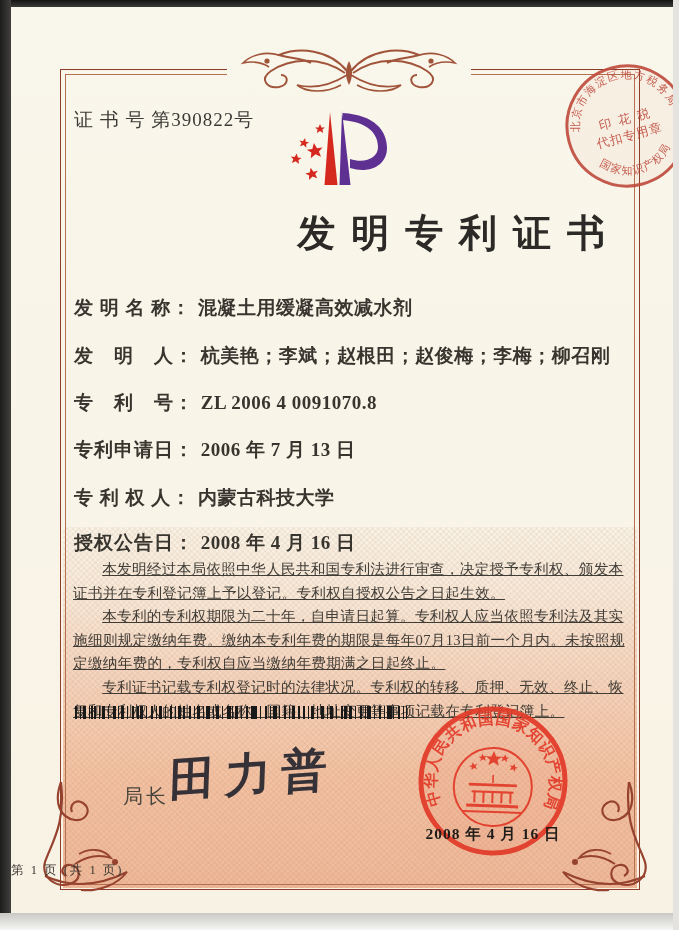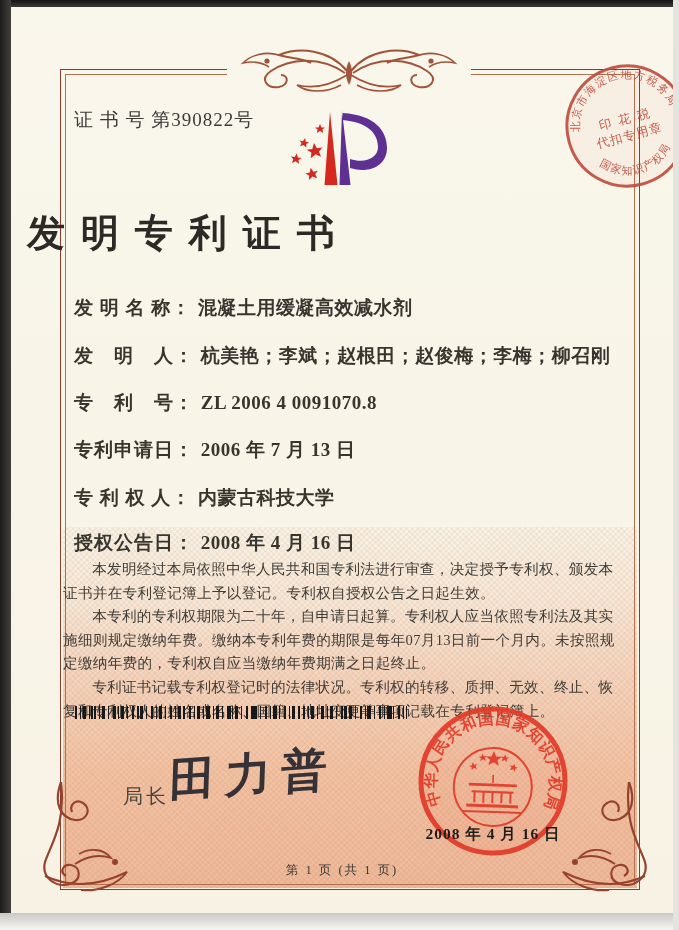--- a/index.html
+++ b/index.html
@@ -20,38 +20,38 @@
          linear-gradient(180deg,rgba(242,197,169,0) 0%,rgba(242,197,169,0.22) 20%,rgba(242,197,169,0.65) 42%,#f2c3a4 68%,#eeba9a 100%);}
   
   .frame-outer{position:absolute;left:49px;top:62px;width:578px;height:819px;border:1.6px solid #8d3c2a;z-index:1;}
   .frame-inner{position:absolute;left:54px;top:67px;width:568px;height:809px;border:1px solid #b4714f;z-index:1;}
   .ornament-top{position:absolute;left:198px;top:34px;z-index:2;}
   .flourish-bl{position:absolute;left:20px;top:775px;z-index:2;}
   .flourish-br{position:absolute;left:548px;top:775px;z-index:2;transform:scaleX(-1);}
   
   .cert-no{position:absolute;left:63px;top:100px;z-index:3;font-size:19px;color:#3c3a36;letter-spacing:1px;font-family:Liberation Serif, serif;}
   .logo{position:absolute;left:268px;top:94px;z-index:3;}
-  .title{position:absolute;left:0;top:201px;width:610px;z-index:3;text-align:left;
+  .title{position:absolute;left:0;top:201px;width:610px;z-index:3;text-align:right;
          font-size:38px;font-weight:700;color:#2c2a27;letter-spacing:.42em;padding-left:.42em;box-sizing:border-box;}
   .field-row{position:absolute;left:63px;z-index:3;font-size:19px;font-weight:600;color:#38352f;white-space:nowrap;}
   .field-row .lbl{display:inline-block;min-width:104px;letter-spacing:1px;}
   .field-row .val{margin-left:2px;letter-spacing:.5px;}
-  .body-text{position:absolute;left:52px;top:551px;width:558px;z-index:3;font-size:14.6px;
-             line-height:23.6px;color:#403c36;font-weight:500;}
+  .body-text{position:absolute;left:62px;top:551px;width:558px;z-index:3;font-size:14.6px;
+             line-height:23.6px;color:#403c36;font-weight:500;text-decoration:underline;}
   .body-text p{margin:0;text-indent:2em;letter-spacing:.3px;}
   .barcode{position:absolute;left:64px;top:699px;width:332px;height:13px;z-index:3;background:
       repeating-linear-gradient(90deg,#191919 0 2px,rgba(0,0,0,0) 2px 5px,#191919 5px 6px,rgba(0,0,0,0) 6px 8px,#191919 8px 11px,rgba(0,0,0,0) 11px 14px,#191919 14px 15px,rgba(0,0,0,0) 15px 19px),
       repeating-linear-gradient(90deg,rgba(0,0,0,0) 0 16px,#191919 16px 18px,rgba(0,0,0,0) 18px 23px);}
   .sig-role{position:absolute;left:112px;top:776px;z-index:3;font-size:20px;color:#4a453d;letter-spacing:3px;}
   .sig-name{position:absolute;left:158px;top:737px;z-index:3;font-size:46px;font-weight:700;color:#26262f;
             transform:rotate(-4deg) skewX(-6deg);letter-spacing:10px;opacity:.92;}
   .seal{position:absolute;left:402px;top:694px;z-index:4;opacity:.92;transform:rotate(2deg);}
   .seal-date{position:absolute;left:402px;top:817px;width:160px;z-index:4;text-align:center;
              font-size:15.5px;font-weight:700;color:#201d19;letter-spacing:1px;}
-  .footer{position:absolute;left:0;top:855px;width:662px;z-index:3;text-align:center;
+  .footer{position:absolute;left:0;top:855px;width:662px;z-index:3;text-align:left;
           font-size:12.5px;color:#3b3833;letter-spacing:2px;}
   .tax-stamp{position:absolute;left:551px;top:54px;z-index:5;transform:rotate(-15deg);opacity:.9;}
   svg text{font-family:"Liberation Serif","DejaVu Serif",serif;}
 </style>
 </head>
 <body>
 
 <div class="stage">
   <div class="page">
 

